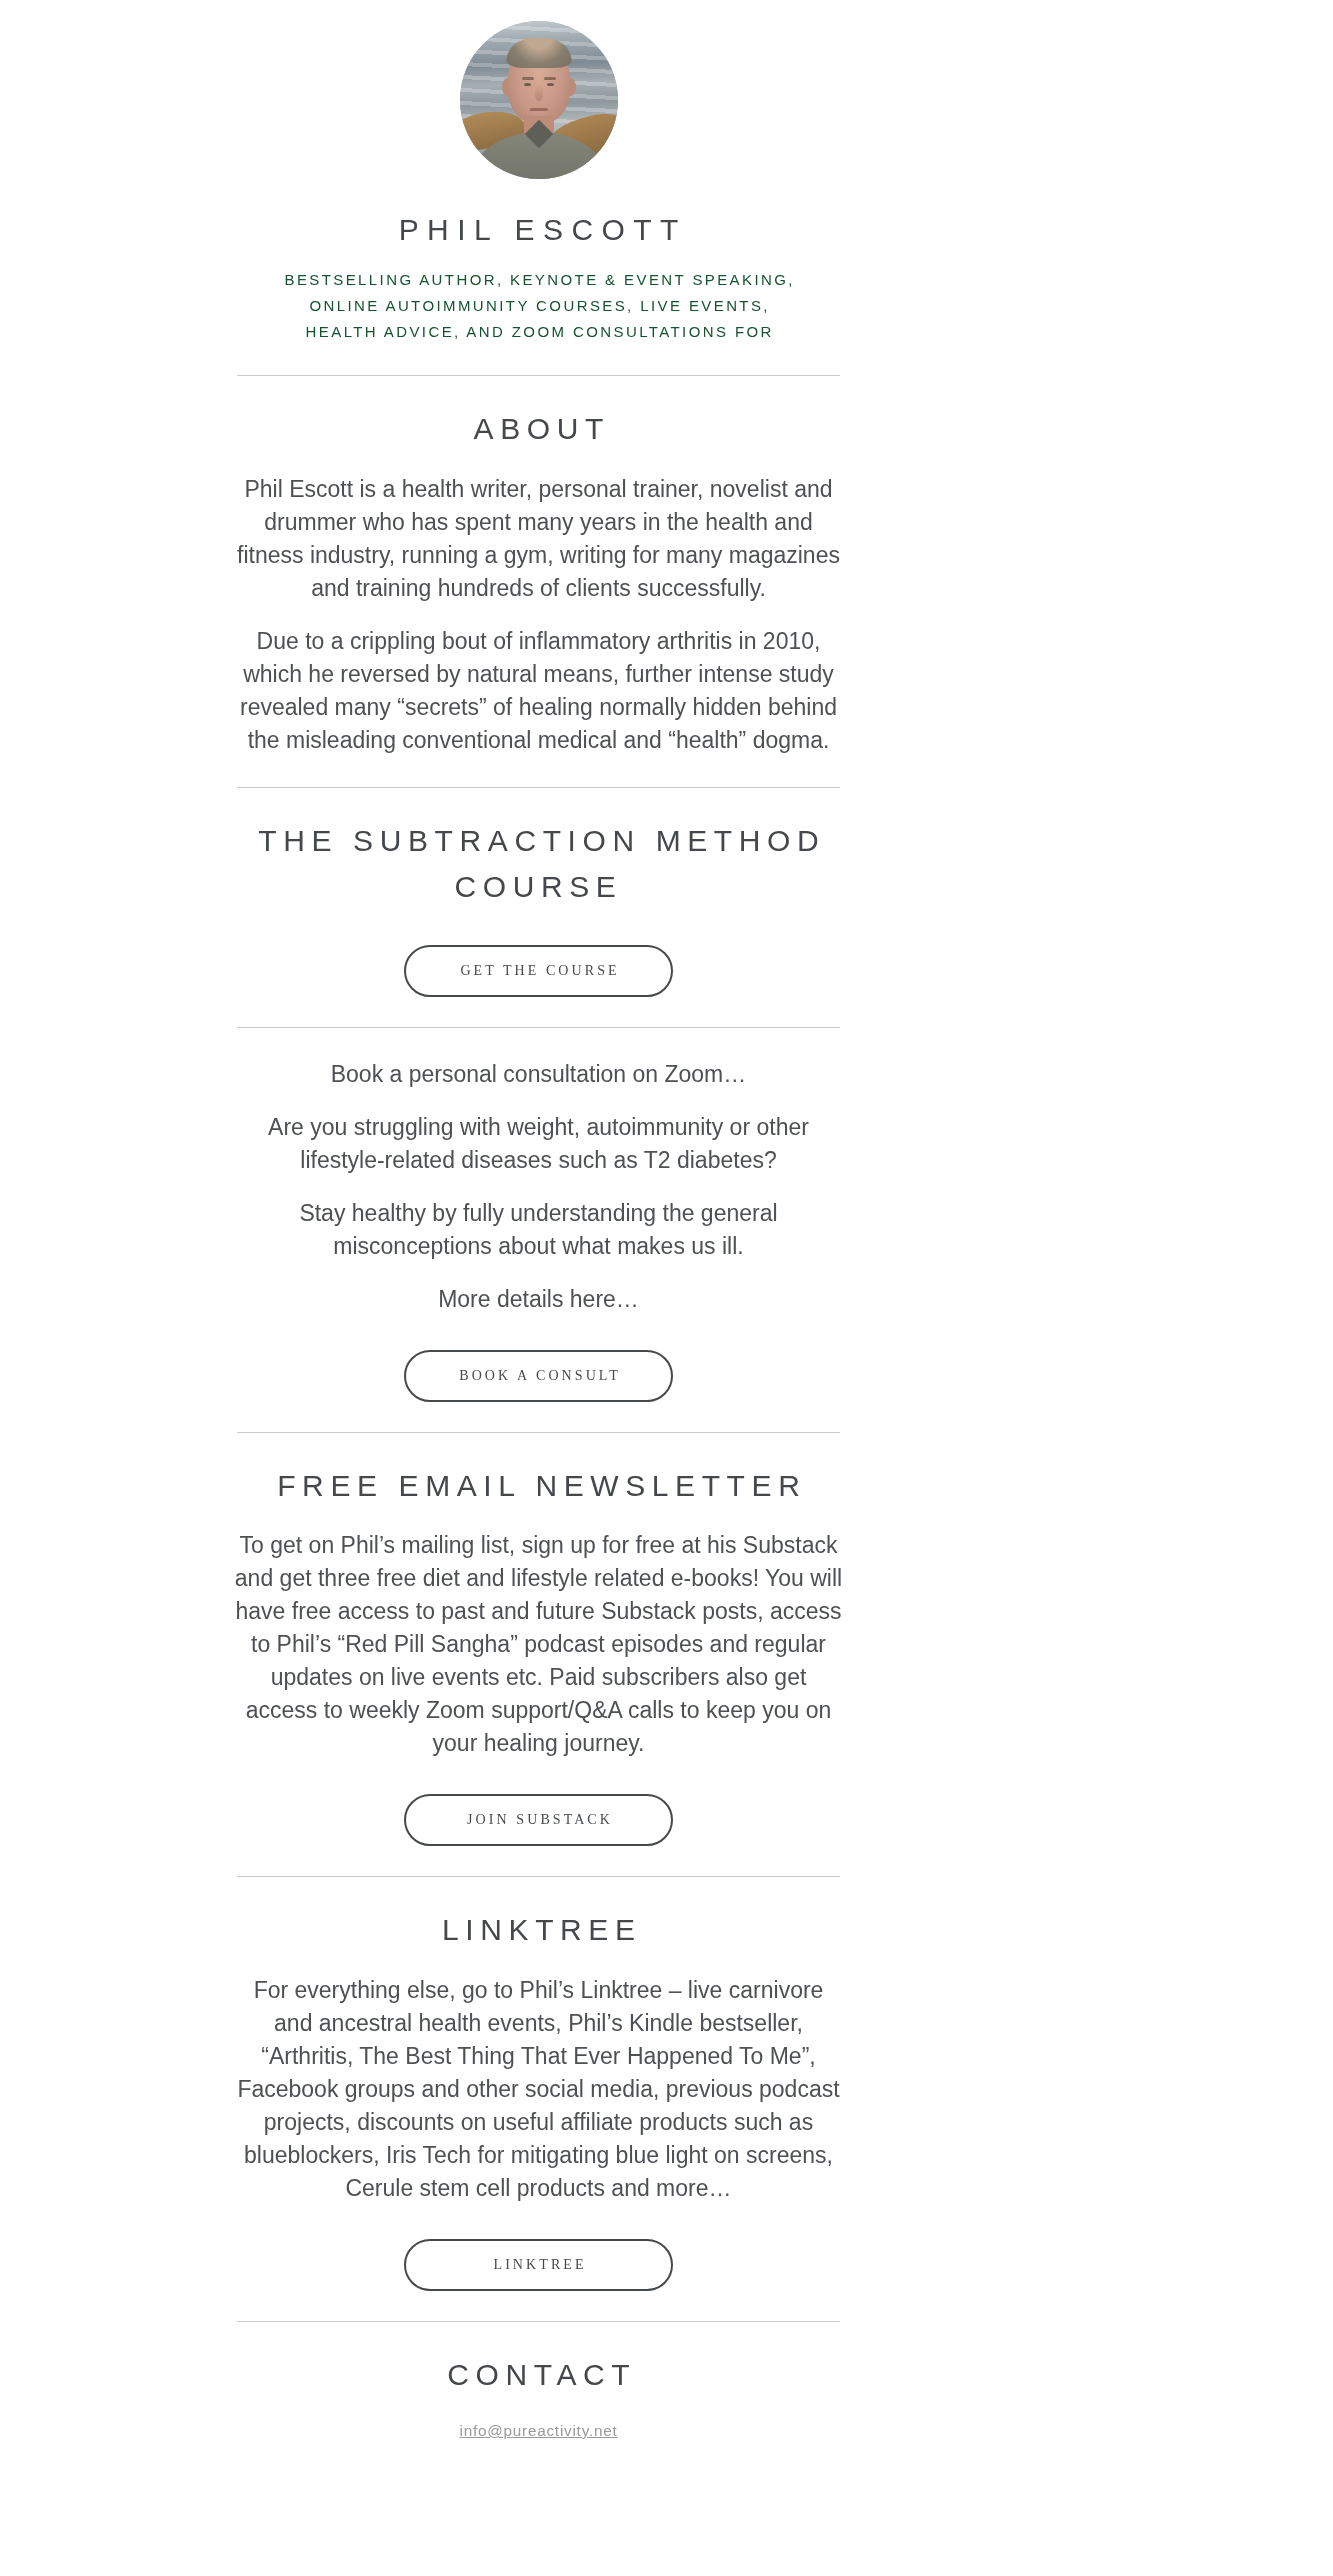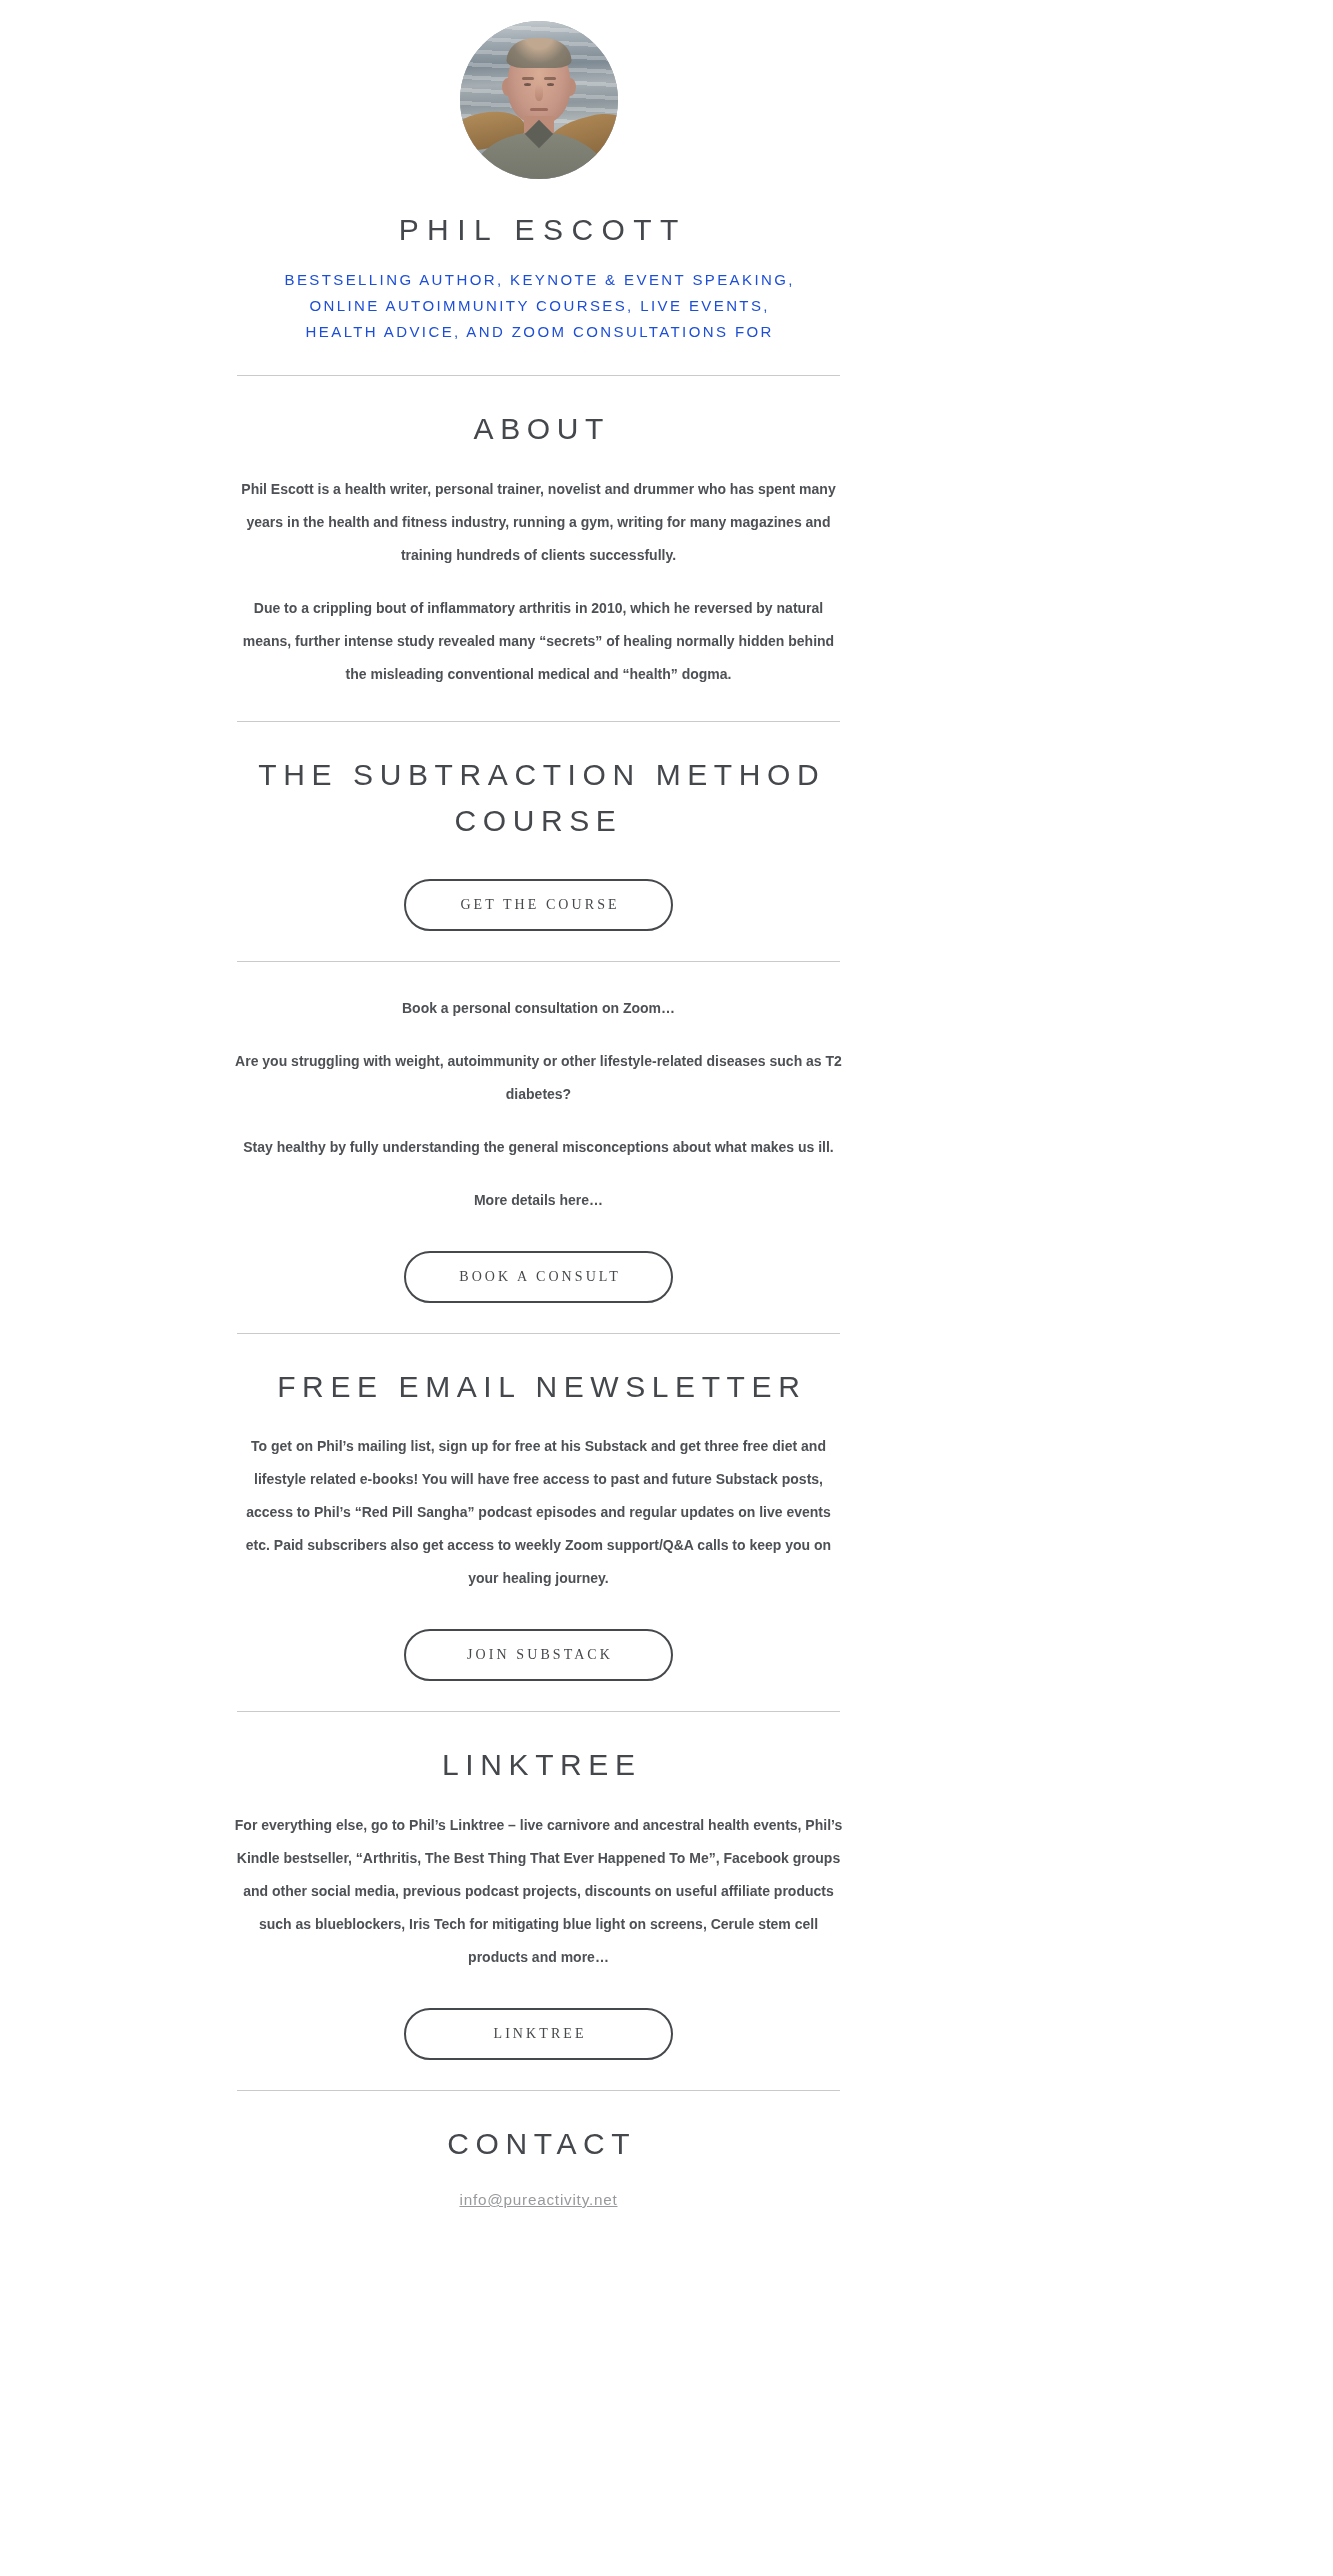--- a/index.html
+++ b/index.html
@@ -66,35 +66,35 @@
     width: 20px; height: 20px; transform: translateX(-50%) rotate(45deg);
     background: #5e6057; }
 
   .title {
     margin: 34px 0 0; font-size: 30px; font-weight: 400;
     letter-spacing: .28em; text-indent: .28em;
     color: var(--heading, #44474b);
   }
   .subtitle {
     margin: 20px auto 0; font-size: 15px; line-height: 26px;
-    letter-spacing: .16em; text-indent: .16em; color: #1d4ed8;
+    letter-spacing: .16em; text-indent: .16em; color: #14532d;
   }
 
   
   .divider { border: none; border-top: 1px solid var(--divider, #c9cacb);
     width: 603px; margin: 30px auto; }
   .section h2 {
     margin: 30px auto 0; max-width: 632px;
     font-size: 30px; font-weight: 400; line-height: 1.55;
     letter-spacing: .22em; text-indent: .22em;
     color: var(--heading, #44474b);
   }
   .section p {
     width: 612px; margin: 20px auto 0;
-    font-size: 14px; line-height: 33px; font-weight: 700;
+    font-size: 23px; line-height: 33px; font-weight: 400;
     color: var(--body-text, #4d5054);
   }
   .btn {
     display: inline-block; margin: 34px auto 0;
     min-width: 269px; padding: 16px 30px;
     background: var(--background, #fff);
     border: 2px solid var(--button-border, #46494c); border-radius: 27px;
     font-family: Liberation Serif, serif;
     font-size: 14px; letter-spacing: .22em; text-indent: .22em;
     color: var(--button-border, #46494c); cursor: pointer;

